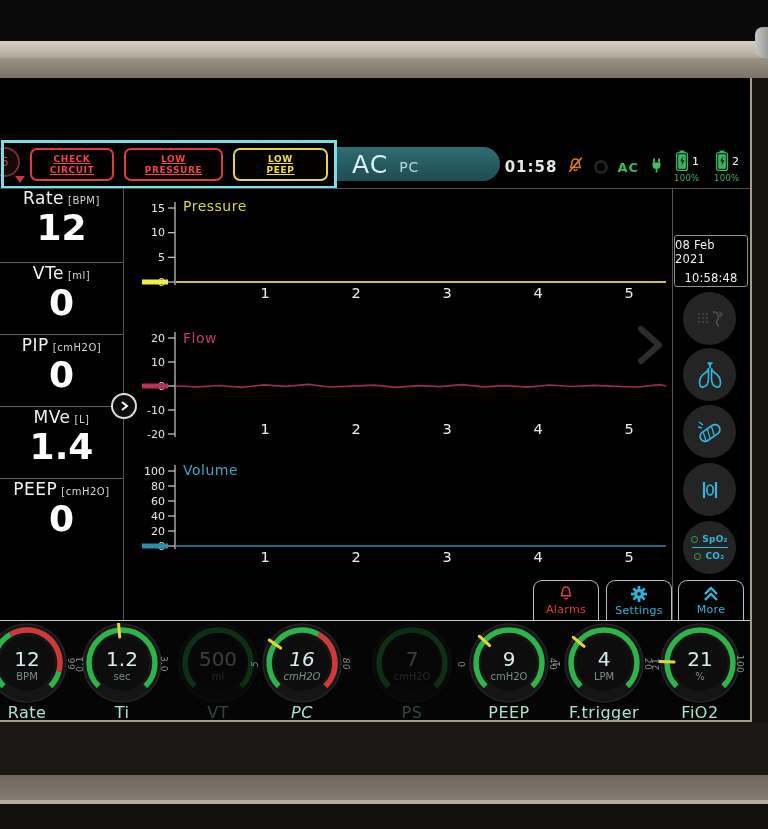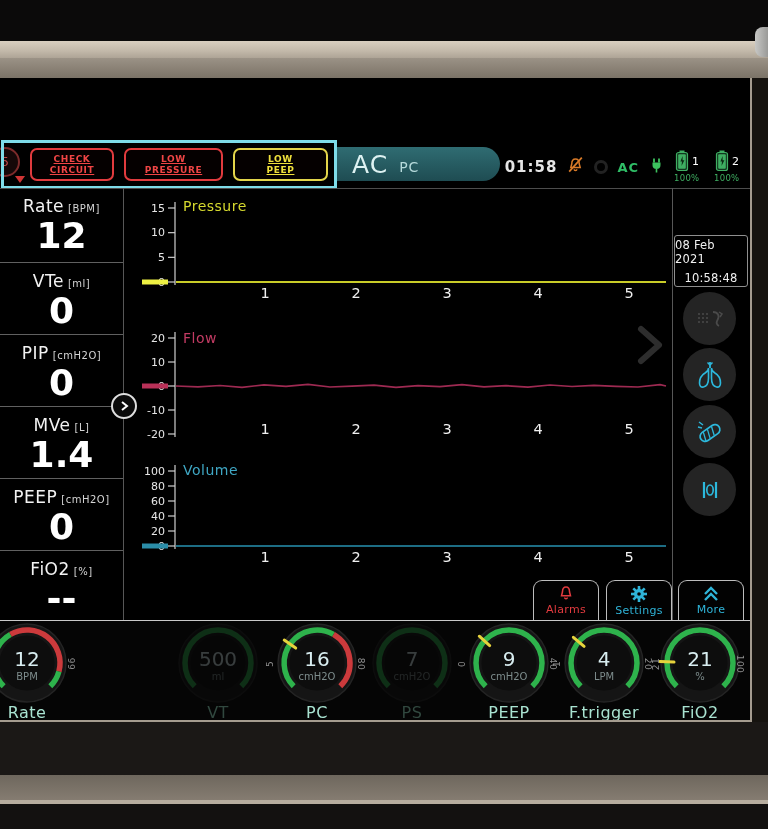--- a/index.html
+++ b/index.html
@@ -38,21 +38,21 @@
   .bat-num{position:absolute;left:18px;top:5px;color:#fff;font-size:11px;}
   .bat-pct{position:absolute;left:0;top:23px;color:#3fae62;font-size:8.5px;letter-spacing:.3px;}
 
   .hline{background:#4d4d4d;height:1px;}
   .vline{background:#575757;width:1px;}
 
   
   #sidebar{left:0;top:110px;width:123px;height:432px;}
   .mon-cell{width:123px;border-bottom:1px solid #606060;text-align:center;overflow:hidden;}
   .mon-cell:last-child{border-bottom:none;}
-  .mon-label{margin-top:8px;font-size:17px;color:#f2f2f2;letter-spacing:.5px;}
+  .mon-label{margin-top:0;font-size:17px;color:#f2f2f2;letter-spacing:.5px;}
   .mon-unit{font-size:10px;color:#d5d5d5;margin-left:4px;letter-spacing:.5px;}
   .mon-value{font-size:36px;font-weight:bold;color:#fff;line-height:1.1;}
   #expand-btn{left:111px;top:315px;width:26px;height:26px;border-radius:50%;border:2px solid #dedede;background:#0b0b0b;display:flex;align-items:center;justify-content:center;z-index:5;}
 
   #chart-next{left:632px;top:246px;width:36px;height:42px;}
 
   #datetime{left:674px;top:112px;width:74px;height:52px;border:1px solid #8f8f8f;border-radius:3px;display:flex;flex-direction:column;align-items:center;justify-content:center;gap:5px;font-size:11.5px;color:#f0f0f0;letter-spacing:.2px;margin-top:45px;}
 
   .side-btn{position:absolute;left:683px;width:53px;height:53px;border-radius:50%;background:#242424;display:flex;flex-direction:column;align-items:center;justify-content:center;}
   .o2-label{font-size:16px;font-weight:bold;color:#404040;}
@@ -164,24 +164,20 @@
           <div class="mon-label">PIP<span class="mon-unit">[cmH2O]</span></div>
           <div class="mon-value">0</div>
         </div>
         <div class="mon-cell" style="height: 72px;">
           <div class="mon-label">MVe<span class="mon-unit">[L]</span></div>
           <div class="mon-value">1.4</div>
         </div>
         <div class="mon-cell" style="height: 72px;">
           <div class="mon-label">PEEP<span class="mon-unit">[cmH2O]</span></div>
           <div class="mon-value">0</div>
-        </div>
-        <div class="mon-cell" style="height: 69px;">
-          <div class="mon-label">FiO2<span class="mon-unit">[%]</span></div>
-          <div class="mon-value">--</div>
         </div>
       </div>
 
     <div class="abs" id="expand-btn">
       <svg width="12" height="12" viewBox="0 0 12 12">
         <polyline points="4,2 9,6 4,10" fill="none" stroke="#fff" stroke-width="2"></polyline>
       </svg>
     </div>
 
     <div id="charts">
@@ -297,20 +293,31 @@
         <path d="M6 6 l4 3 M5 11 l4 1" stroke="#2cb8dc" stroke-width="1.4" fill="none"></path>
       </svg>
     </div>
     <div class="side-btn" style="top:385px;">
       <svg width="32" height="32" viewBox="0 0 32 32">
         <line x1="10" y1="8" x2="10" y2="24" stroke="#2cb8dc" stroke-width="2.2"></line>
         <line x1="22" y1="8" x2="22" y2="24" stroke="#2cb8dc" stroke-width="2.2"></line>
         <ellipse cx="16" cy="16" rx="3.2" ry="5" fill="none" stroke="#2cb8dc" stroke-width="1.7"></ellipse>
       </svg>
     </div>
+    <div class="side-btn" style="top:443px;">
+      <span class="gas-row">
+        <span class="gas-dot"></span>
+        <span class="gas-txt">SpO₂</span>
+      </span>
+      <span class="gas-div"></span>
+      <span class="gas-row">
+        <span class="gas-dot"></span>
+        <span class="gas-txt">CO₂</span>
+      </span>
+    </div>
 
     <div class="tab tab-cyan" style="left:606px;">
       <svg width="18" height="18" viewBox="0 0 18 18">
         <g stroke="#2fb4d8" stroke-width="2.6">
           <line x1="9" y1="1" x2="9" y2="17"></line>
             <line x1="1" y1="9" x2="17" y2="9"></line>
           <line x1="3.3" y1="3.3" x2="14.7" y2="14.7"></line>
             <line x1="14.7" y1="3.3" x2="3.3" y2="14.7"></line>
         </g>
         <circle cx="9" cy="9" r="5" fill="#2fb4d8"></circle>
@@ -336,28 +343,36 @@
     <div class="abs" id="knob-bar">
         <div class="knob" style="left: -21px;"><svg width="96" height="80" viewBox="0 0 96 80">
             <circle cx="48" cy="40" r="39" fill="#151515" stroke="#242424" stroke-width="1.5"></circle>
             <circle cx="48" cy="40" r="27.5" fill="#0d0d0d"></circle>
             <path d="M 24.7 63.3 A 33 33 0 0 1 31.5 11.4" fill="none" stroke="#2eb34c" stroke-width="5.5"></path>
             <path d="M 31.5 11.4 A 33 33 0 0 1 79.9 48.5" fill="none" stroke="#cc3a3c" stroke-width="5.5"></path>
             <path d="M 79.9 48.5 A 33 33 0 0 1 71.3 63.3" fill="none" stroke="#2eb34c" stroke-width="5.5"></path>
             <text x="48" y="43" fill="#d8edf0" font-size="20" text-anchor="middle">12</text>
             <text x="48" y="57" fill="#7d8c8c" font-size="10" text-anchor="middle">BPM</text>
           </svg><span class="kmax">99</span><div class="knob-label">Rate</div></div>
+        <div class="knob" style="left: 74px;"><svg width="96" height="80" viewBox="0 0 96 80">
+            <circle cx="48" cy="40" r="39" fill="#151515" stroke="#242424" stroke-width="1.5"></circle>
+            <circle cx="48" cy="40" r="27.5" fill="#0d0d0d"></circle>
+            <path d="M 24.7 63.3 A 33 33 0 1 1 71.3 63.3" fill="none" stroke="#2eb34c" stroke-width="5.5"></path>
+            <line x1="45.73395068856089" y1="14.098937849614614" x2="44.51377029009367" y2="0.15221207633017997" stroke="#e6d33c" stroke-width="3" stroke-linecap="round"></line>
+            <text x="48" y="43" fill="#d8edf0" font-size="20" text-anchor="middle">1.2</text>
+            <text x="48" y="57" fill="#7d8c8c" font-size="10" text-anchor="middle">sec</text>
+          </svg><span class="kmin">0.1</span><span class="kmax">3.0</span><div class="knob-label">Ti</div></div>
         <div class="knob dim" style="left: 170px;"><svg width="96" height="80" viewBox="0 0 96 80">
             <circle cx="48" cy="40" r="39" fill="#151515" stroke="#242424" stroke-width="1.5"></circle>
             <circle cx="48" cy="40" r="27.5" fill="#0d0d0d"></circle>
             <path d="M 24.7 63.3 A 33 33 0 1 1 71.3 63.3" fill="none" stroke="#2eb34c" stroke-width="5.5"></path>
             <text x="48" y="43" fill="#d8edf0" font-size="20" text-anchor="middle">500</text>
             <text x="48" y="57" fill="#7d8c8c" font-size="10" text-anchor="middle">ml</text>
           </svg><div class="knob-label">VT</div></div>
-        <div class="knob" style="left: 269px;"><svg width="96" height="80" viewBox="0 0 96 80">
+        <div class="knob" style="left: 254px; font-style: italic;"><svg width="96" height="80" viewBox="0 0 96 80">
             <circle cx="48" cy="40" r="39" fill="#151515" stroke="#242424" stroke-width="1.5"></circle>
             <circle cx="48" cy="40" r="27.5" fill="#0d0d0d"></circle>
             <path d="M 24.7 63.3 A 33 33 0 0 1 64.5 11.4" fill="none" stroke="#2eb34c" stroke-width="5.5"></path>
             <path d="M 64.5 11.4 A 33 33 0 0 1 71.3 63.3" fill="none" stroke="#cc3a3c" stroke-width="5.5"></path>
             <line x1="26.70204684848621" y1="25.087012654872808" x2="15.233918228440317" y2="17.056942545958165" stroke="#e6d33c" stroke-width="3" stroke-linecap="round"></line>
             <text x="48" y="43" fill="#d8edf0" font-size="20" text-anchor="middle">16</text>
             <text x="48" y="57" fill="#7d8c8c" font-size="10" text-anchor="middle">cmH2O</text>
           </svg><span class="kmin">5</span><span class="kmax">80</span><div class="knob-label">PC</div></div>
         <div class="knob dim" style="left: 364px;"><svg width="96" height="80" viewBox="0 0 96 80">
             <circle cx="48" cy="40" r="39" fill="#151515" stroke="#242424" stroke-width="1.5"></circle>

